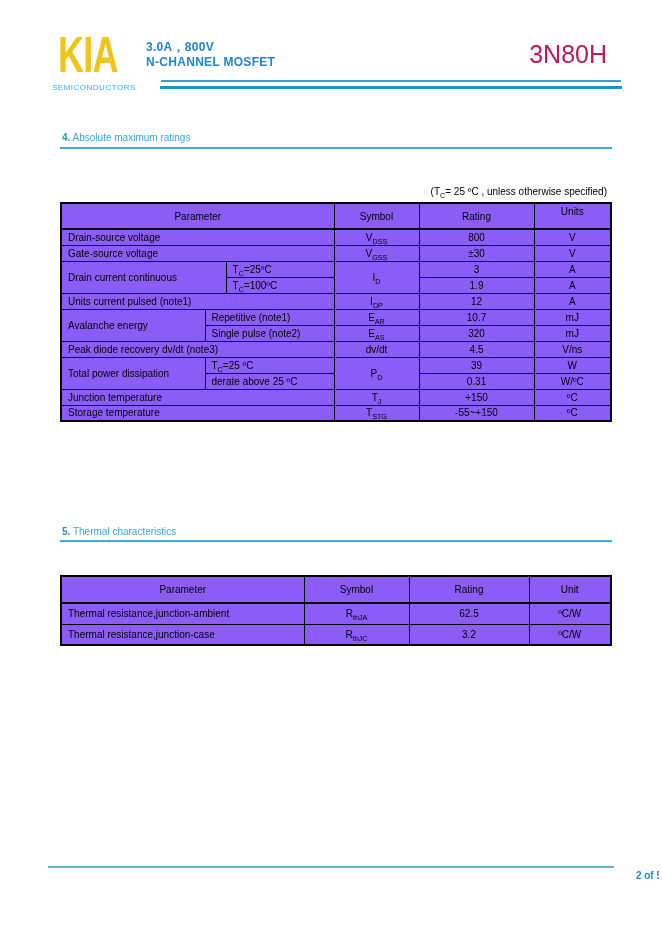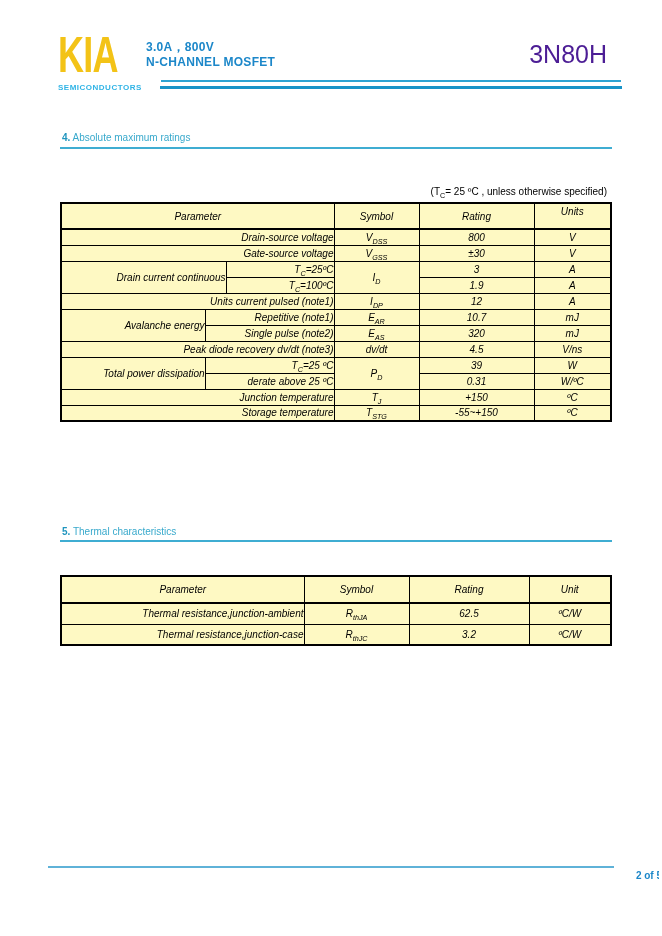--- a/index.html
+++ b/index.html
@@ -7,49 +7,49 @@
     position:relative; width:659px; height:936px; background:#ffffff;
     font-family:"Liberation Sans", sans-serif; color:#000; overflow:hidden;
   }
   
   .logo {
     position:absolute; left:58px; top:32px;
     font-size:50px; font-weight:bold; line-height:46px; color:#F3C317;
     transform:scaleX(0.72); transform-origin:left top; letter-spacing:-1px;
   }
   .logo-sub {
-    position:absolute; left:58px; top:83px;
-    font-size:8px; font-weight:bold; color:#30B4E6; letter-spacing:0.5px;
+    position:absolute; left:52px; top:83px;
+    font-size:8px; font-weight:normal; color:#30B4E6; letter-spacing:0.5px;
   }
   .spec {
     position:absolute; left:146px; top:40px;
     font-size:12px; font-weight:bold; line-height:15px;
     color:#1C87C9; letter-spacing:0.3px;
   }
   .part {
     position:absolute; right:52px; top:41px;
-    font-size:25px; line-height:26px; color:#4c1d95;
+    font-size:25px; line-height:26px; color:#be185d;
   }
   .rule-thin  { position:absolute; left:161px; top:80px; width:460px; height:2px; background:#2EA3D2; }
   .rule-thick { position:absolute; left:160px; top:86px; width:462px; height:3px; background:#1893C7; }
   
   .sec-heading { position:absolute; left:62px; font-size:10px; line-height:17px; color:#38A9CC; }
   .sec-heading .num { font-weight:bold; color:#2095BE; }
   .sec-rule { position:absolute; left:60px; width:552px; height:2px; background:#3FADD2; }
   #sec4-heading { top:129px; }
   #sec4-rule    { top:147px; }
   #sec5-heading { top:523px; }
   #sec5-rule    { top:540px; }
   .cond-note { position:absolute; right:52px; top:186px; font-size:10px; color:#000;padding-left:39px; }
   
-  table { position:absolute; border-collapse:collapse; table-layout:fixed; background:#fef9c3;font-style:italic; }
+  table { position:absolute; border-collapse:collapse; table-layout:fixed; background:#8b5cf6; }
   td, th { border:1px solid #000; font-size:10px; font-weight:normal; line-height:11px;
            padding:0; text-align:center; vertical-align:middle; overflow:hidden; }
   thead th { border-bottom:2px solid #000; }
-  .p  { text-align:right; padding-left:6px; }
+  .p  { text-align:left; padding-left:6px; }
   sub { font-size:0.72em; line-height:0; }
   #t1 { left:60px; top:202px; width:550px; border:2px solid #000; }
   #t1 thead tr { height:26px; }
   #t1 tbody tr { height:16px; }
   #t1 .units-th { vertical-align:top; padding-top:2px;border-radius:8px; }
   #t2 { left:60px; top:575px; width:550px; border:2px solid #000; }
   #t2 thead tr { height:27px; }
   #t2 tbody tr { height:21px;padding-left:48px; }
   
   .footer-rule { position:absolute; left:48px; top:866px; width:566px; height:2px; background:#5FB2D8; }

